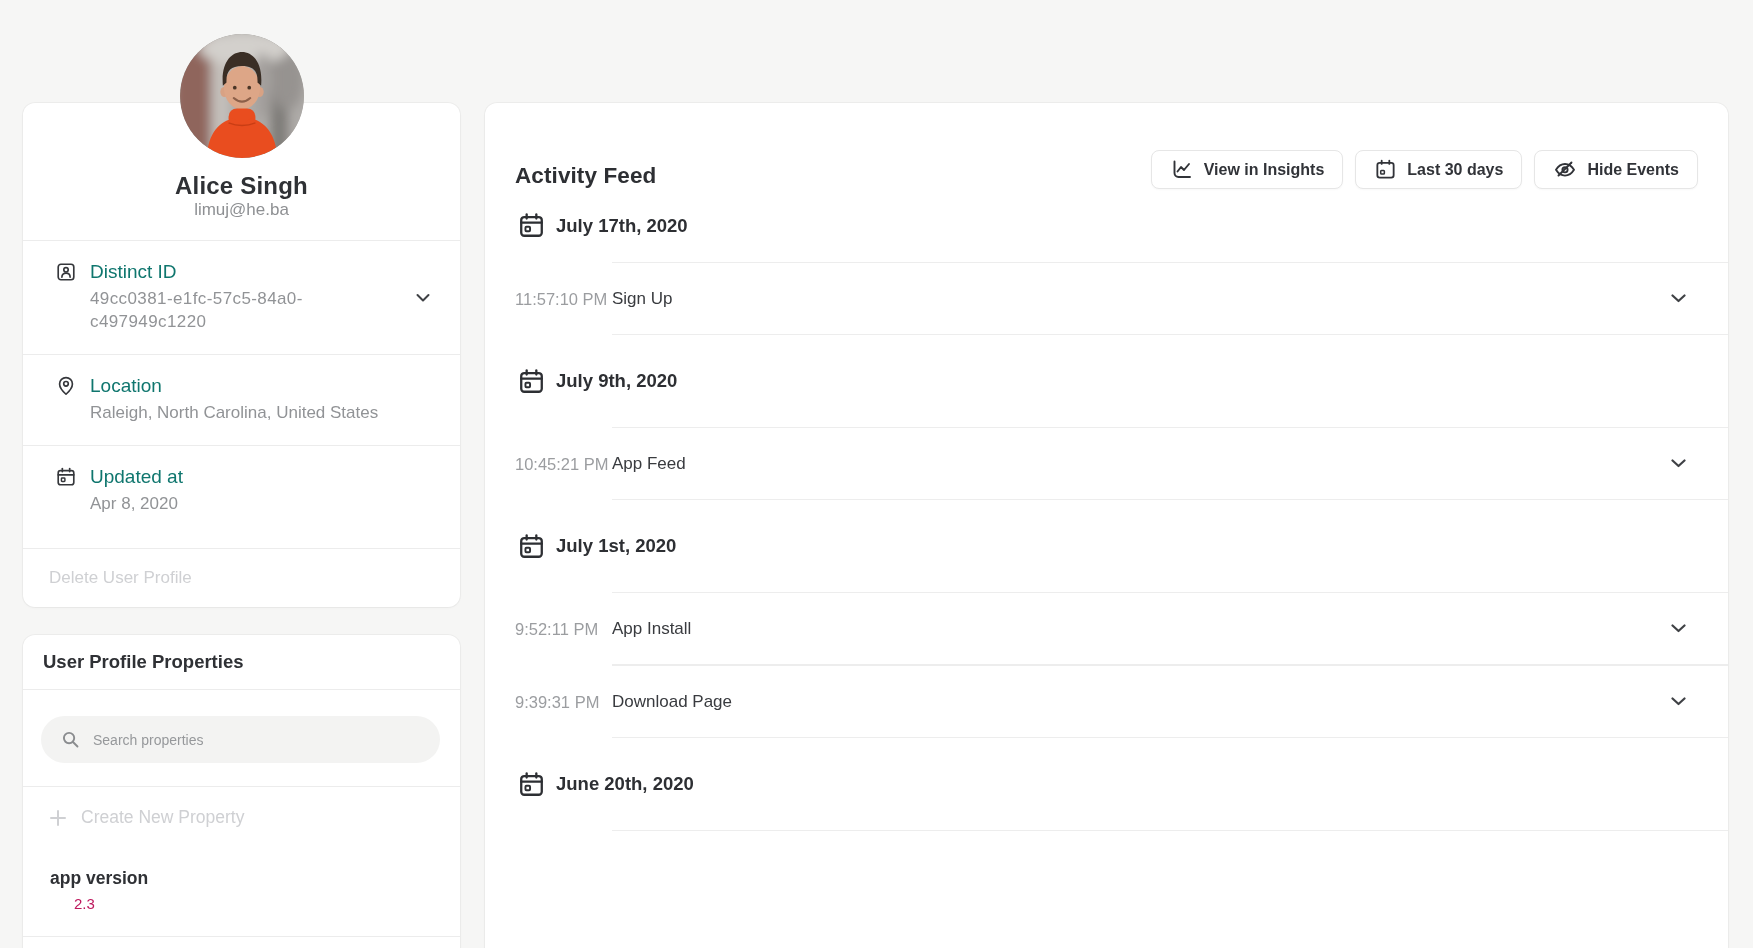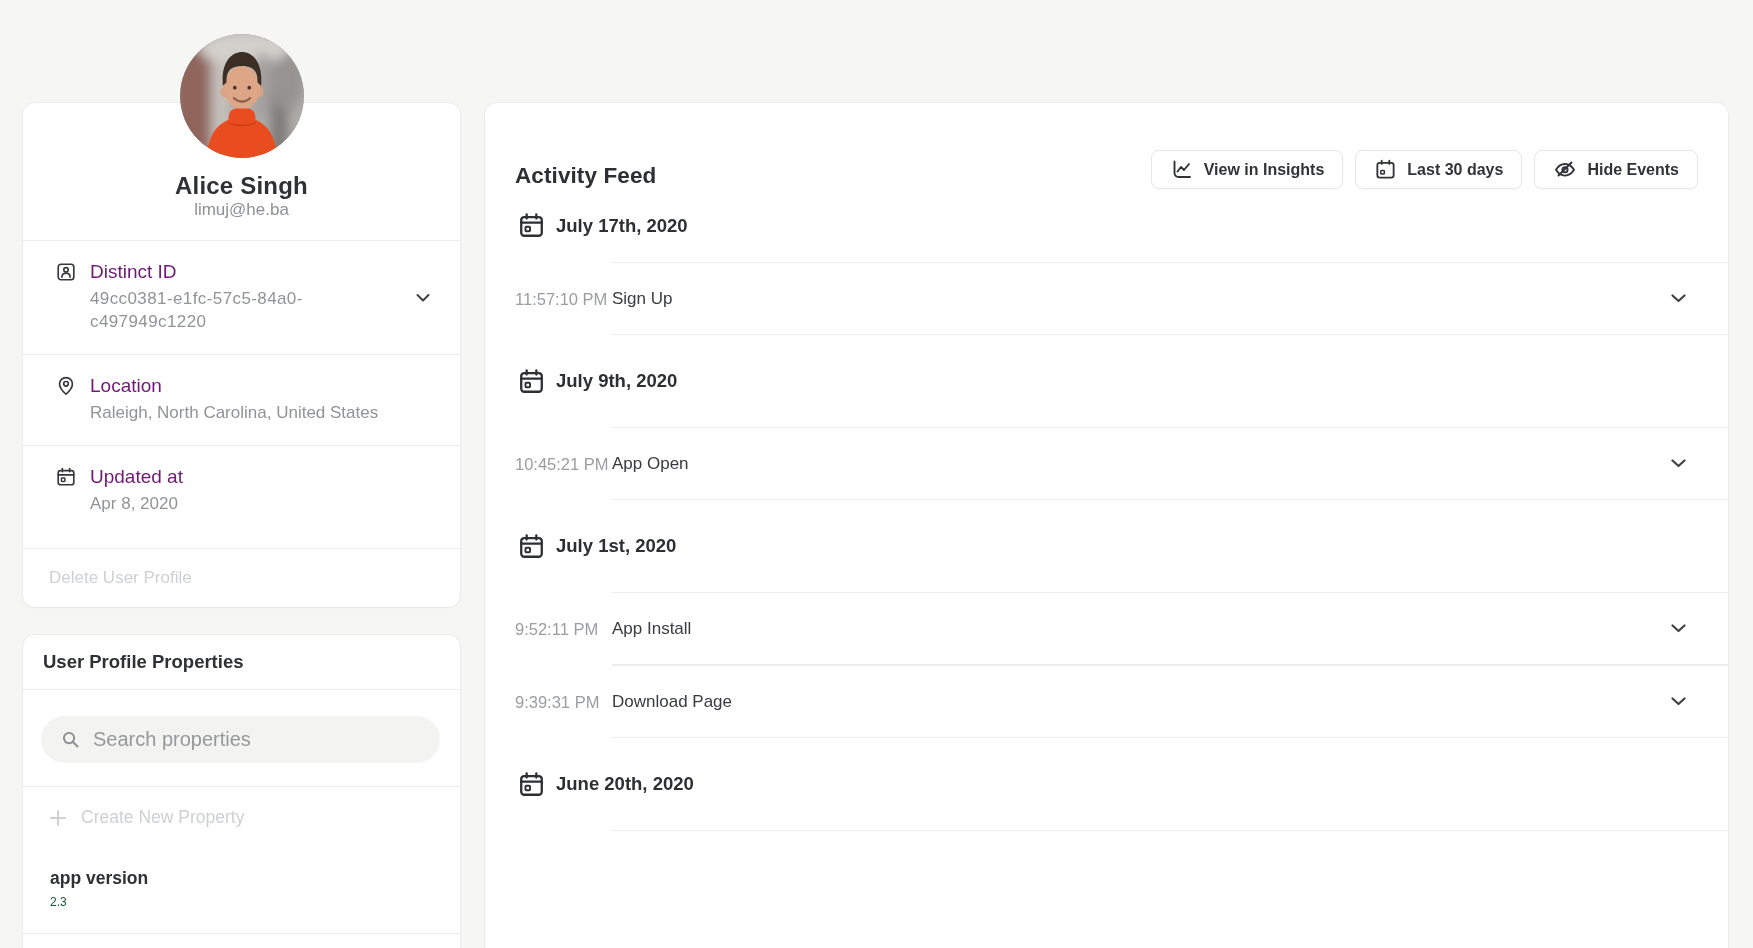--- a/index.html
+++ b/index.html
@@ -28,21 +28,21 @@
     width: 124px; height: 124px; border-radius: 50%; overflow: hidden;
     background: #aeaba8;
   }
   .avatar-wrap svg { display: block; width: 124px; height: 124px; }
   .profile-name { text-align: center; font-size: 24px; font-weight: 700; color: #2f3135; letter-spacing: .2px; }
   .profile-email { text-align: center; font-size: 17px; color: #8e9093; padding-bottom: 20px; }
 
   .field-row { position: relative; padding: 20px 30px 21px 32px; border-top: 1px solid #ececec; }
   .field-head { display: flex; align-items: center; gap: 13px; }
   .field-head svg { flex: 0 0 auto; }
-  .field-label { font-size: 19px; color: #701a75; }
+  .field-label { font-size: 19px; color: #0f766e; }
   .field-value { margin-left: 35px; margin-top: 4px; font-size: 17px; color: #919396; line-height: 23px; }
   .id-value { max-width: 238px; letter-spacing: .4px; }
   .field-chevron { position: absolute; right: 30px; top: 50%; transform: translateY(-50%); cursor: pointer; line-height: 0; }
 
   .delete-row {
     height: 59px; display: flex; align-items: center;
     padding: 0 30px 0 26px; border-top: 1px solid #ececec;
     color: #cfd0d3; font-size: 17px; cursor: pointer;
     border-radius: 0 0 12px 12px;
     margin-top: 12px;
@@ -56,30 +56,30 @@
   }
   .search-wrap { padding: 26px 20px 23px 18px; border-bottom: 1px solid #ececec; }
   .search-box {
     height: 47px; background: #f3f3f2; border-radius: 24px;
     display: flex; align-items: center; gap: 12px; padding: 0 16px 0 19px;
   }
   .search-box svg { flex: 0 0 auto; }
   .search-box input {
     border: none; outline: none; background: transparent;
     font-family: "Liberation Sans", sans-serif;
-    font-size: 20px; color: #4a4c50; width: 100%;
+    font-size: 14px; color: #4a4c50; width: 100%;
   }
   .search-box input::placeholder { color: #96989b; }
   .create-row {
     height: 61px; display: flex; align-items: center; gap: 14px;
     padding: 0 20px 0 26px; color: #cfd0d3; font-size: 17.5px; cursor: pointer;
   }
   .prop-item { padding: 20px 20px 24px 27px; border-bottom: 1px solid #ececec; cursor: pointer; }
   .prop-name { font-size: 17.5px; font-weight: 700; color: #2f3135; }
-  .prop-value { font-size: 12px; color: #14532d; margin-top: 6px; }
+  .prop-value { font-size: 15px; color: #be185d; margin-top: 6px; margin-left: 24px; }
 
   
   .main-card { position: absolute; left: 485px; top: 103px; width: 1243px; height: 1100px; }
   .main-header {
     display: flex; justify-content: space-between; align-items: flex-end;
     margin: 14px 30px 0 30px; height: 72px;
   }
   .main-title { font-size: 22.5px; font-weight: 700; color: #2d2f33; letter-spacing: .1px; }
   .btn-group { display: flex; gap: 12px; }
   .btn {
@@ -311,21 +311,21 @@
                 <line x1="3.5" y1="9.7" x2="20.5" y2="9.7"></line>
               <line x1="8" y1="2.8" x2="8" y2="6.2"></line>
                 <line x1="16" y1="2.8" x2="16" y2="6.2"></line>
               <rect x="7" y="13" width="3.8" height="3.8" rx="0.8" stroke-width="1.6"></rect>
             </svg>
           </span>
           <span class="feed-date-label">July 9th, 2020</span>
         </div>
         <div class="event-row">
           <span class="event-time">10:45:21 PM</span>
-          <span class="event-name">App Open</span>
+          <span class="event-name">App Feed</span>
           <span class="icon">
             <svg width="15" height="9" viewBox="0 0 15 9" fill="none" stroke="#3f4145" stroke-width="2.2" stroke-linecap="round" stroke-linejoin="round">
                 <polyline points="1.5,1.5 7.5,7 13.5,1.5"></polyline>
               </svg>
           </span>
         </div>
       </div>
 
       <div class="feed-group">
         <div class="feed-date">

